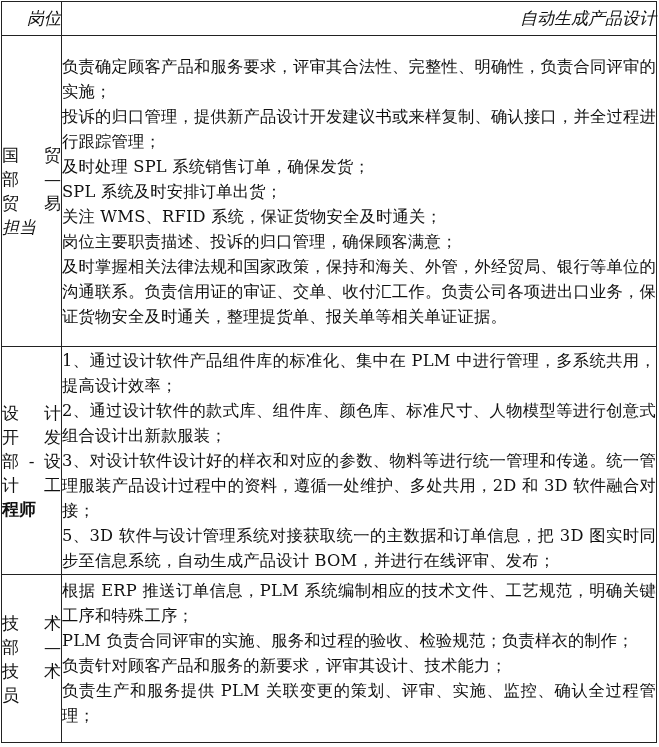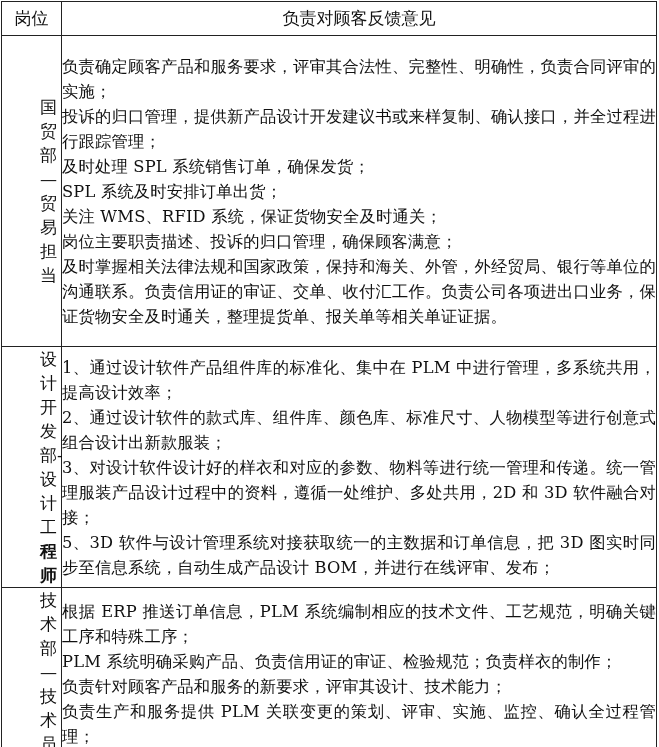--- a/index.html
+++ b/index.html
@@ -11,29 +11,29 @@
     table-layout: fixed;
     font-family: "DejaVu Serif", "Liberation Serif", serif;
     color: #111;
   }
   .doc-table td, .doc-table th {
     border: 1.5px solid #222;
     padding: 0;
     vertical-align: middle;
   }
   .col-role { width: 60px; }
-  .hdr { height: 33px; font-size: 17px; font-weight: normal; text-align: center;
-         font-family: "DejaVu Sans", "Liberation Sans", sans-serif; }
+  .hdr { height: 33px; font-size: 17px; font-weight: normal; text-align: right;
+         font-family: "DejaVu Sans", "Liberation Sans", sans-serif; font-style: italic; }
   .role-cell {
     font-size: 17px; line-height: 24px;
     padding: 0 4px 0 8px;
     text-align: justify; text-align-last: justify;
     letter-spacing: 0;
   }
-  .role-cell span { display: block; margin-left: 38px; }
+  .role-cell span { display: block; }
   .desc-cell {
     font-size: 16.3px; line-height: 25px;
     padding: 8px 6px 8px 8px;
     text-align: justify;
     letter-spacing: 0.2px;
   }
   .desc-cell .line { display: block; }
   .r1 { height: 311px; }
   .r2 { height: 228px; }
   .r3 { height: 168px; }
@@ -42,29 +42,29 @@
 <body>
 
 <table class="doc-table">
   <colgroup>
     <col class="col-role">
     <col>
   </colgroup>
   <tbody>
       <tr>
     <th class="hdr">岗位</th>
-    <th class="hdr">负责对顾客反馈意见</th>
+    <th class="hdr">自动生成产品设计</th>
   </tr>
 
   <tr class="r1">
     <td class="role-cell">
       <span>国 贸</span>
       <span>部 —</span>
       <span>贸 易</span>
-      <span style="text-align-last:left;">担当</span>
+      <span style="text-align-last:left;font-style:italic;">担当</span>
     </td>
     <td class="desc-cell">
       <span class="line">负责确定顾客产品和服务要求，评审其合法性、完整性、明确性，负责合同评审的实施；</span>
       <span class="line">投诉的归口管理，提供新产品设计开发建议书或来样复制、确认接口，并全过程进行跟踪管理；</span>
       <span class="line">及时处理 SPL 系统销售订单，确保发货；</span>
       <span class="line">SPL 系统及时安排订单出货；</span>
       <span class="line">关注 WMS、RFID 系统，保证货物安全及时通关；</span>
       <span class="line">岗位主要职责描述、投诉的归口管理，确保顾客满意；</span>
       <span class="line">及时掌握相关法律法规和国家政策，保持和海关、外管，外经贸局、银行等单位的沟通联系。负责信用证的审证、交单、收付汇工作。负责公司各项进出口业务，保证货物安全及时通关，整理提货单、报关单等相关单证证据。</span>
     </td>
@@ -86,21 +86,21 @@
     </td>
   </tr>
 
   <tr class="r3">
     <td class="role-cell">
       <span>技 术</span>
       <span>部 —</span>
       <span>技 术</span>
       <span style="text-align-last:left;">员</span>
     </td>
-    <td class="desc-cell" style="vertical-align:top;padding-top:11px;">
+    <td class="desc-cell" style="vertical-align:top;padding-top:3px;">
       <span class="line">根据 ERP 推送订单信息，PLM 系统编制相应的技术文件、工艺规范，明确关键工序和特殊工序；</span>
-      <span class="line">PLM 系统明确采购产品、负责信用证的审证、检验规范；负责样衣的制作；</span>
+      <span class="line">PLM 负责合同评审的实施、服务和过程的验收、检验规范；负责样衣的制作；</span>
       <span class="line">负责针对顾客产品和服务的新要求，评审其设计、技术能力；</span>
       <span class="line">负责生产和服务提供 PLM 关联变更的策划、评审、实施、监控、确认全过程管理；</span>
     </td>
   </tr>
 </tbody>
   </table>
 
 </body></html>

